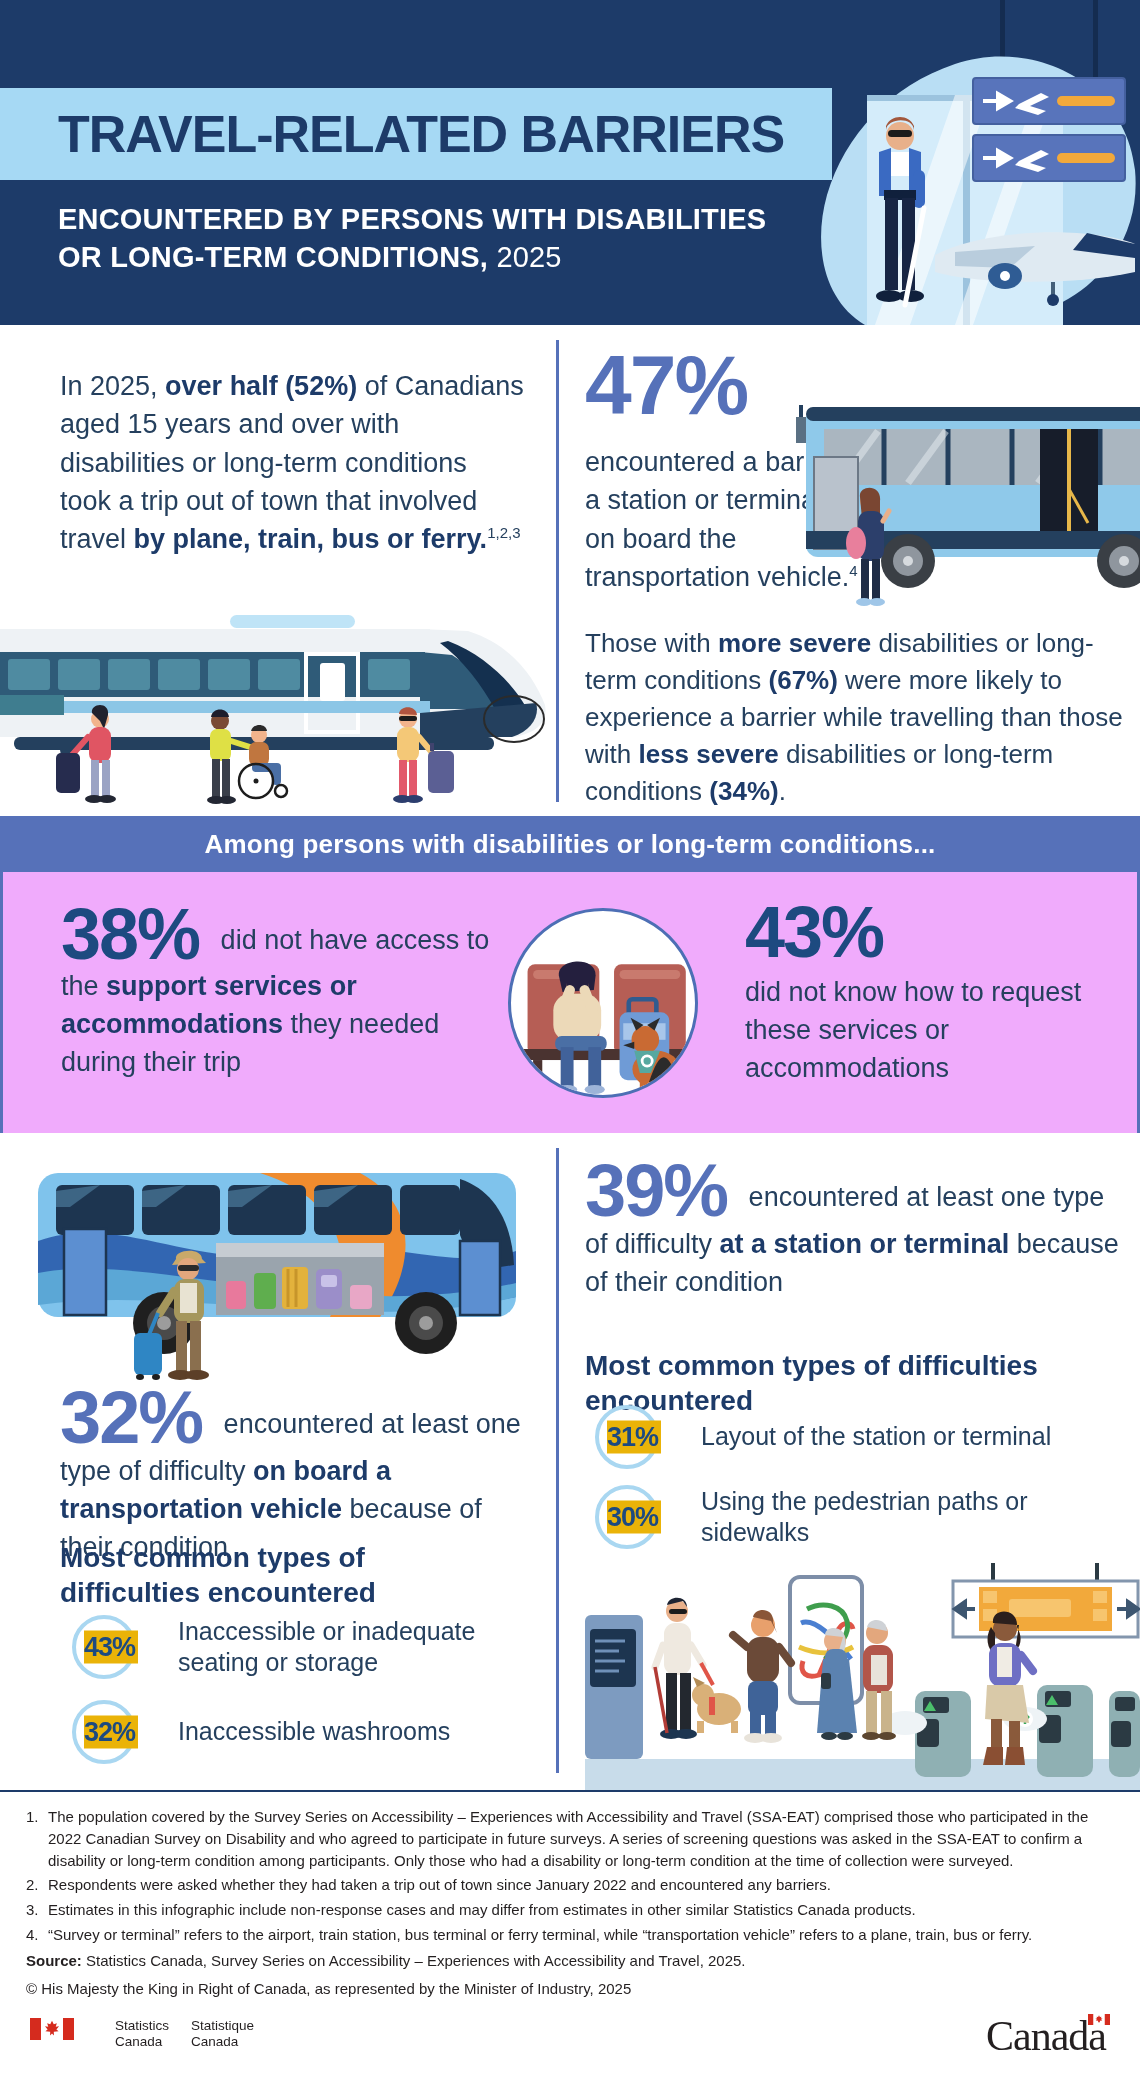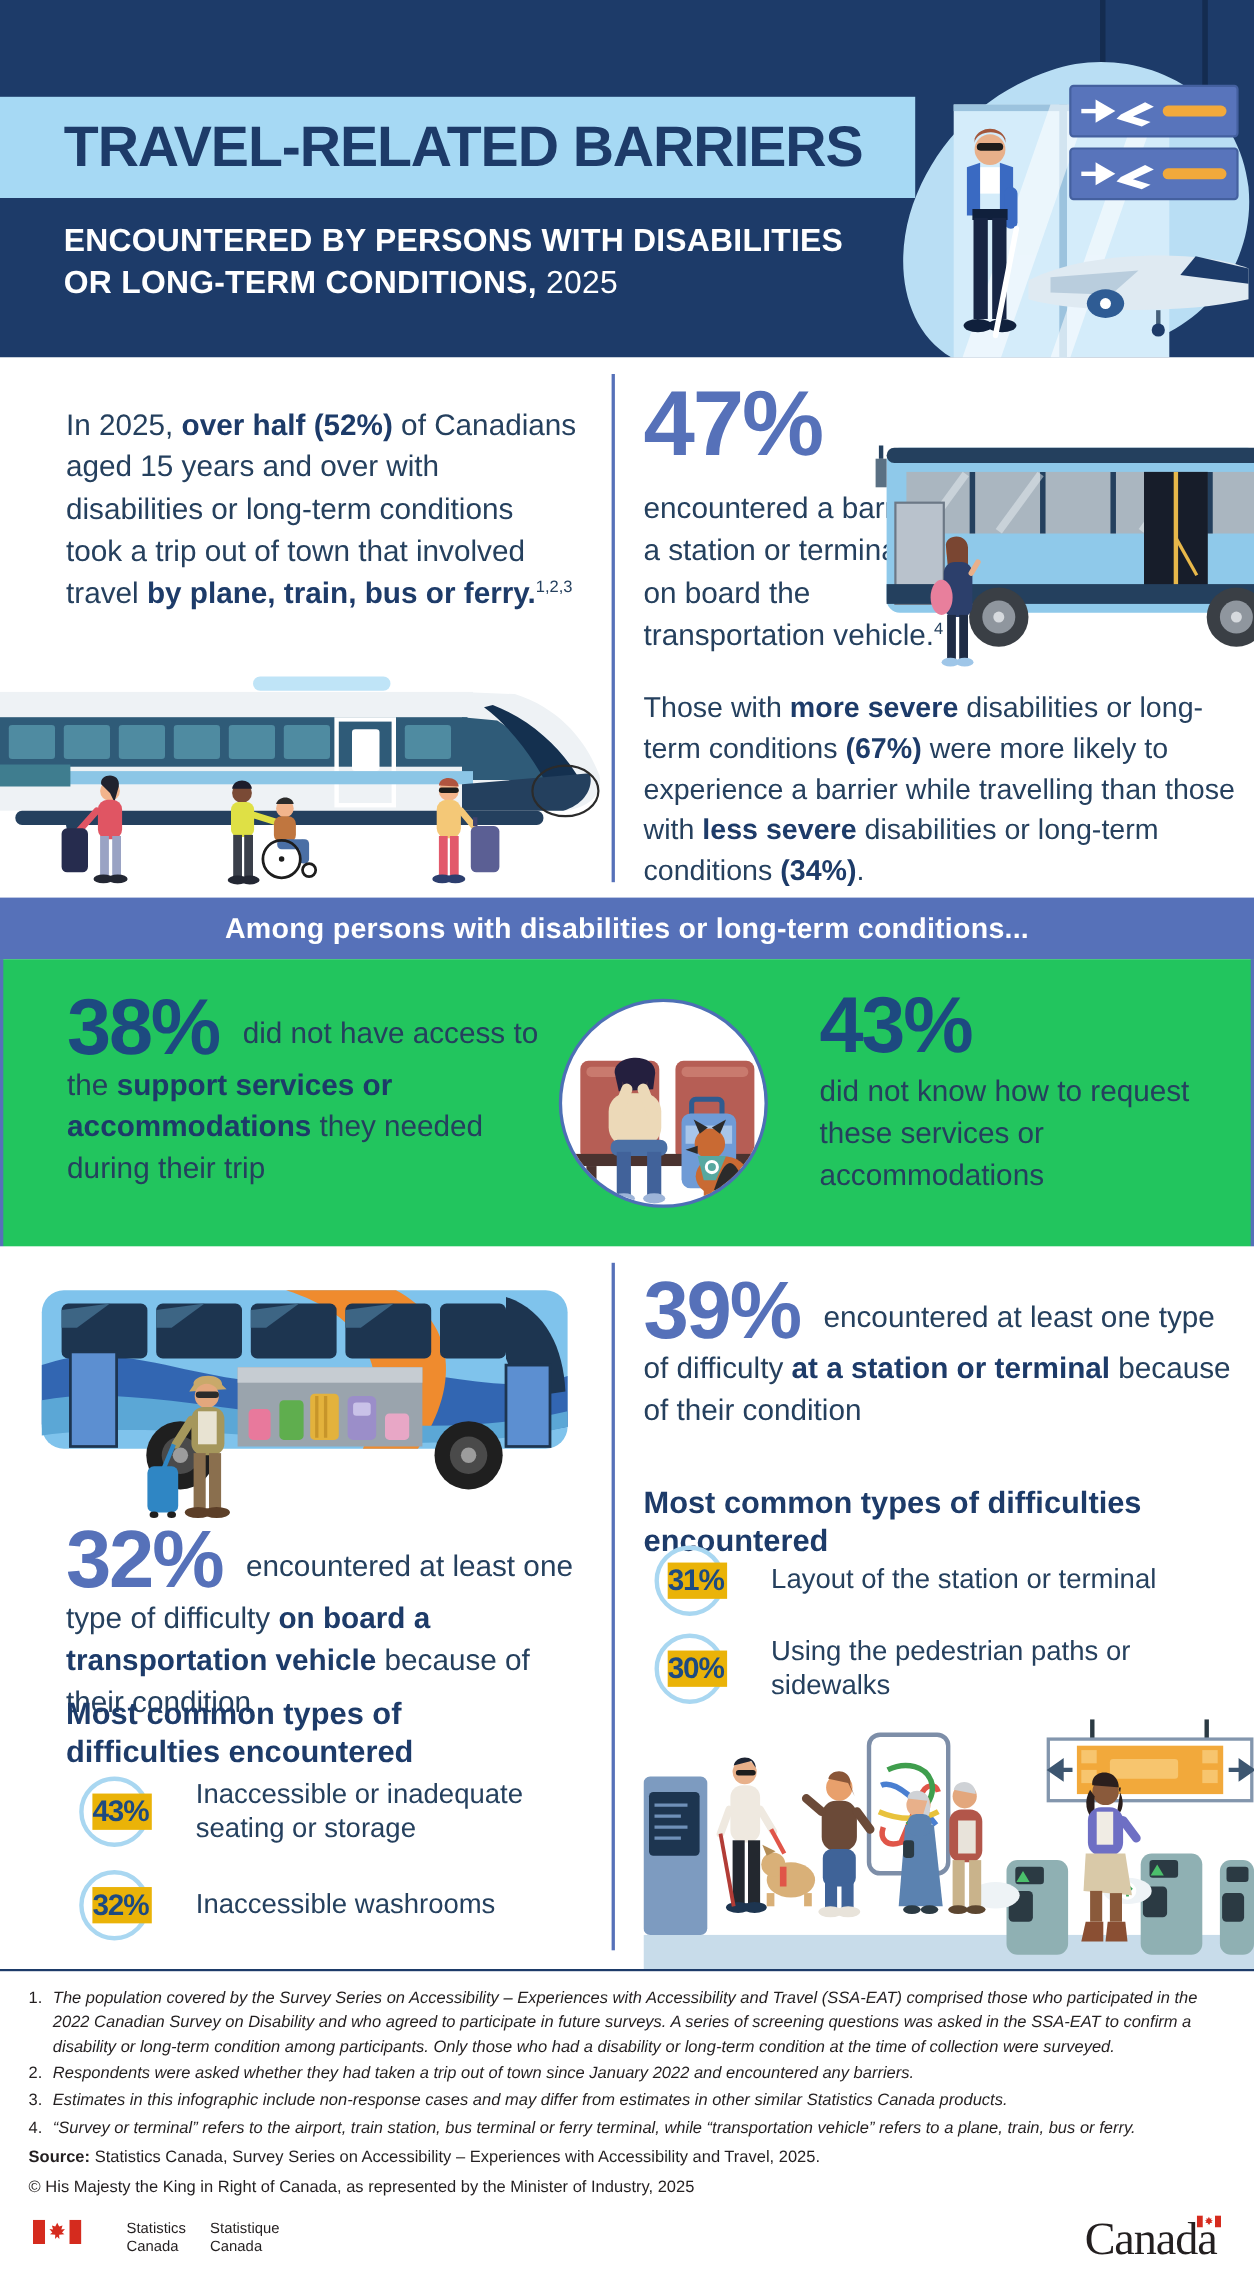--- a/index.html
+++ b/index.html
@@ -26,21 +26,21 @@
   .stat47-big { position:absolute; left:585px; top:18px; font-size:84px; font-weight:700; letter-spacing:-2px; color:#5671b9; line-height:1; }
   .stat47-text { position:absolute; left:585px; top:118px; width:300px; }
   .bus-illus { position:absolute; left:788px; top:68px; }
   .severity-para { position:absolute; left:585px; top:300px; width:540px; font-size:26px; }
 
   
   .banner { position:absolute; left:0; top:816px; width:1140px; height:56px; background:#5671b9; display:flex; align-items:center; justify-content:center; }
   .banner span { color:#ffffff; font-size:26px; font-weight:700; letter-spacing:.2px; }
 
   
-  .blue-sec { position:absolute; left:0; top:872px; width:1140px; height:328px; background:#22c55e; border-left:3px solid #5671b9; border-right:3px solid #5671b9; border-bottom:3px solid #5671b9; }
+  .blue-sec { position:absolute; left:0; top:872px; width:1140px; height:328px; background:#f0abfc; border-left:3px solid #5671b9; border-right:3px solid #5671b9; border-bottom:3px solid #5671b9; }
   .big-navy { font-size:72px; font-weight:700; letter-spacing:-2px; color:#1d4a80; line-height:.9; }
   .inline-big { display:inline-block; vertical-align:-10px; margin-right:14px; }
   .stat38 { position:absolute; left:58px; top:30px; width:450px; }
   .circle-illus { position:absolute; left:505px; top:36px; width:190px; height:190px; border-radius:50%; border:3px solid #4d6fb5; background:#ffffff; overflow:hidden; }
   .stat43 { position:absolute; left:742px; top:28px; width:380px; }
   .stat43 .big-navy { display:block; margin-bottom:8px; }
 
   
   .sec2 { position:absolute; left:0; top:1133px; width:1140px; height:657px; background:#ffffff; }
   .vdiv2 { position:absolute; left:556px; top:15px; width:3px; height:625px; background:#5671b9; }
@@ -55,21 +55,21 @@
   .circ { position:relative; width:64px; height:64px; border:4px solid #a9d7f1; border-radius:50%; flex:0 0 auto; }
   .circ-pct { position:absolute; left:8px; top:50%; transform:translateY(-50%); font-size:27px; font-weight:700; letter-spacing:-1px; color:#1d4a80; background:#eab308; padding:1px 3px 1px 0; white-space:nowrap; }
   .circ-label { margin-left:42px; font-size:25px; color:#25405e; line-height:1.25; }
   .station-illus { position:absolute; left:585px; top:430px; }
 
   
   .fn-rule { position:absolute; left:0; top:1790px; width:1140px; height:2px; background:#1d3b69; }
   .footnotes { position:absolute; left:0; top:1792px; width:1140px; height:206px; padding:14px 26px 0 26px; color:#231f20; font-size:15px; line-height:1.45; }
   .fn { display:flex; margin-bottom:3px; }
   .fn-num { width:22px; flex:0 0 auto; }
-  .fn-text { flex:1;font-style:italic; }
+  .fn-text { flex:1; }
   .src-line { margin-top:4px; }
   .src-line b { font-weight:700; }
   .copy-line { margin-top:7px; }
 
   
   .footer { position:absolute; left:0; top:1998px; width:1140px; height:81px; background:#ffffff; }
   .fip { position:absolute; left:30px; top:20px; display:flex; align-items:flex-start;gap:29px; }
   .fip-texts { display:flex; margin-left:12px; gap:22px; font-size:13.5px; line-height:1.15; color:#231f20; }
   .site-url { position:absolute; left:0; right:0; top:28px; text-align:center; font-size:20px; color:#231f20; }
   .wordmark { position:absolute; right:34px; top:14px; font-family:"Liberation Serif", serif; font-size:42px; color:#231f20; letter-spacing:-1px; }

